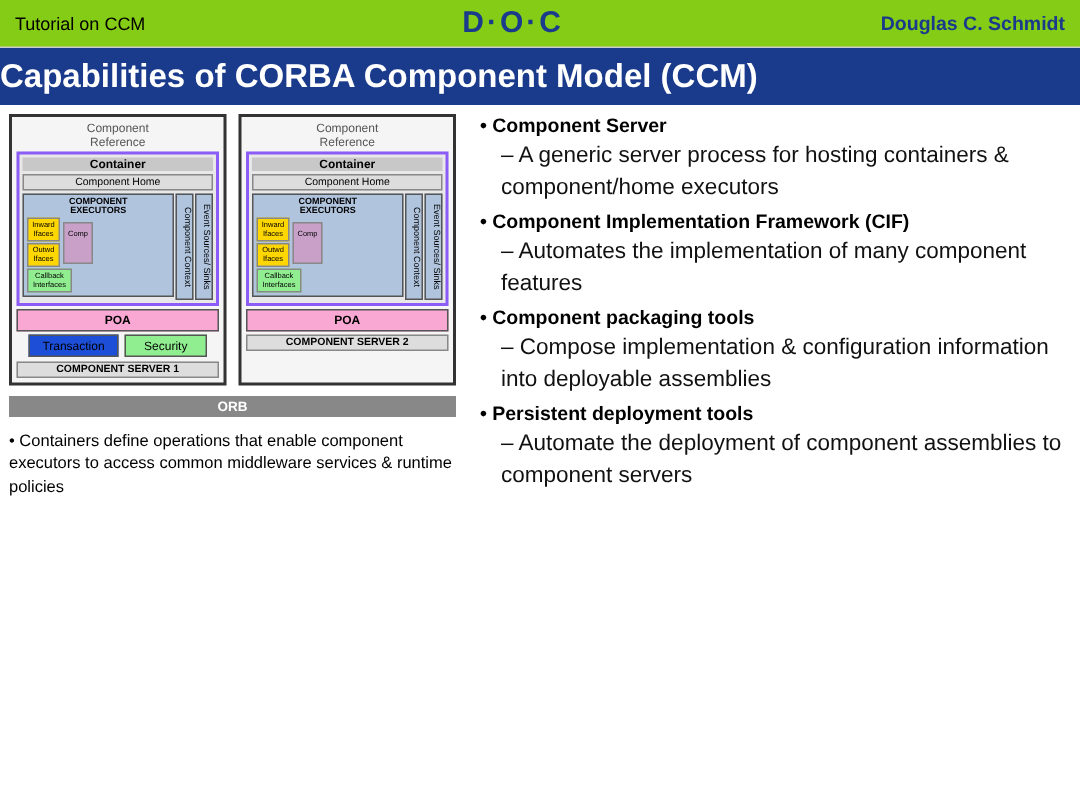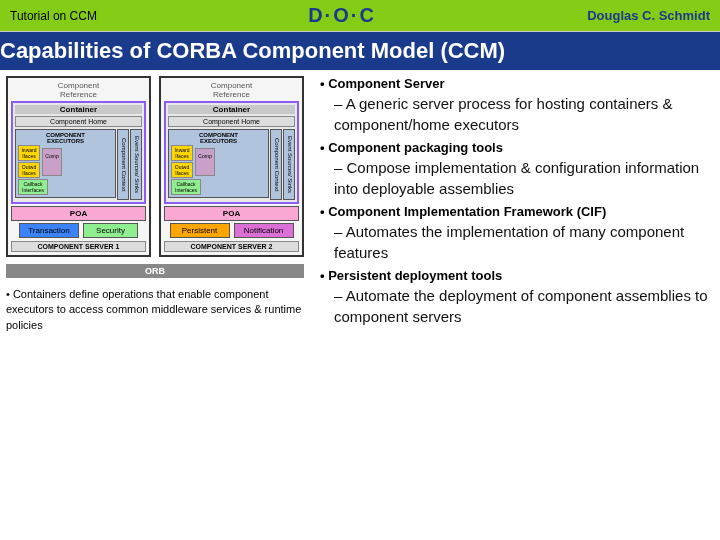--- a/index.html
+++ b/index.html
@@ -190,21 +190,21 @@
     }
 
     .services-row {
       display: flex;
       gap: 4px;
       justify-content: center;
       margin-bottom: 3px;
     }
 
     .service-box-transaction {
-      background: #3b82f6;
+      background: #1d4ed8;
       border: 1px solid #555;
       font-size: 8px;
       text-align: center;
       padding: 2px 4px;
       width: 60px;
     }
 
     .service-box-security {
       background: #90ee90;
       border: 1px solid #555;
@@ -338,50 +338,46 @@
                   <div style="background:#c8a0c8;border:1px solid #888;width:20px;height:28px;font-size:5px;text-align:center;padding-top:4px;">Comp</div>
                 </div>
                 <div class="callback-box">Callback<br>Interfaces</div>
               </div>
             </div>
             <div class="right-side-bar">Component Context</div>
             <div class="right-side-bar">Event Sources/ Sinks</div>
           </div>
         </div>
         <div class="poa-box">POA</div>
-        <div class="services-row">
-          <div class="service-box-persistent">Persistent</div>
-          <div class="service-box-notification">Notification</div>
-        </div>
         <div class="server-name-bar">COMPONENT SERVER 2</div>
       </div>
 
     </div>
 
     <div class="orb-bar">ORB</div>
 
     <div class="bottom-text">• Containers define operations that enable component executors to access common middleware services &amp; runtime policies</div>
 
   </div>
 
   <div class="right-panel">
 
     <div class="bullet-point">
       <div class="bullet-main">• Component Server</div>
       <div class="bullet-sub">– A generic server process for hosting containers &amp; component/home executors</div>
     </div>
 
     <div class="bullet-point">
+      <div class="bullet-main">• Component Implementation Framework (CIF)</div>
+      <div class="bullet-sub">– Automates the implementation of many component features</div>
+    </div>
+
+    <div class="bullet-point">
       <div class="bullet-main">• Component packaging tools</div>
       <div class="bullet-sub">– Compose implementation &amp; configuration information into deployable assemblies</div>
-    </div>
-
-    <div class="bullet-point">
-      <div class="bullet-main">• Component Implementation Framework (CIF)</div>
-      <div class="bullet-sub">– Automates the implementation of many component features</div>
     </div>
 
     <div class="bullet-point">
       <div class="bullet-main">• Persistent deployment tools</div>
       <div class="bullet-sub">– Automate the deployment of component assemblies to component servers</div>
     </div>
 
   </div>
 </div>
 

